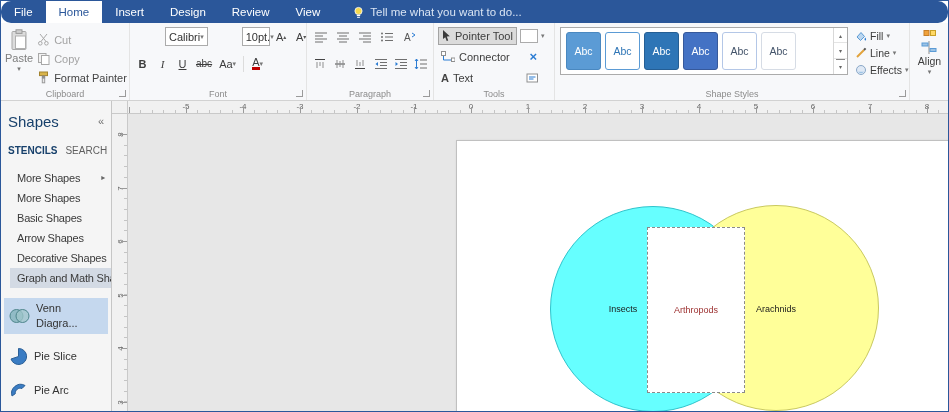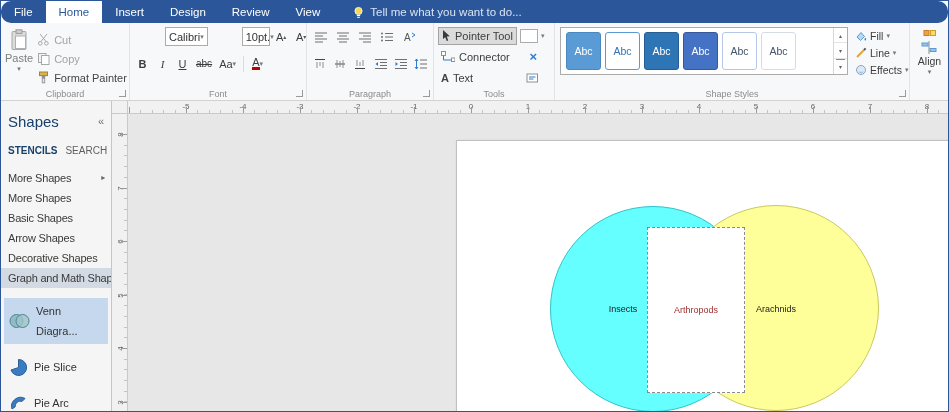--- a/index.html
+++ b/index.html
@@ -62,26 +62,26 @@
   .aligncol { display:flex; flex-direction:column; align-items:center; gap:2px; padding-top:2px; font-size:10.5px; color:#3d3d3d; }
 
   
   .shapes-panel { position:absolute; left:0; top:100px; width:111px; bottom:0; background:#f5f5f5; border-right:1px solid #c6c6c6; overflow:hidden; }
   .sp-header { position:relative; padding:12px 6px 0 7px; }
   .sp-title { font-size:15px; color:#17406b; }
   .sp-collapse { position:absolute; right:7px; top:14px; font-size:11px; color:#707070; }
   .sp-tabs { padding:14px 0 0 7px; font-size:10px; display:flex; gap:8px; align-items:center; }
   .sp-tab.active { color:#17406b; font-weight:bold; }
   .sp-tab { color:#5f5f5f; }
-  .sp-cats { margin-top:12px; }
+  .sp-cats { margin-top:12px;padding-left:9px; }
   .sp-cat { position:relative; height:20px; line-height:20px; padding-left:7px; font-size:11px; letter-spacing:-0.2px; color:#3a3a3a; white-space:nowrap; overflow:hidden; }
   .sp-cat.selected { background:#d3dae4; }
   .flyout { position:absolute; right:6px; top:0; font-size:8px; color:#666; }
   .sp-masters { margin-top:10px; }
-  .master { display:flex; align-items:center; gap:5px; margin:0 3px 10px 3px; padding:3px 2px 3px 4px; font-size:11px; line-height:20px; color:#333; }
+  .master { display:flex; align-items:center; gap:5px; margin:0 3px 10px 3px; padding:3px 2px 3px 4px; font-size:11px; line-height:15px; color:#333; }
   .master.selected { background:#c5d8ee; }
 
   
   .corner { position:absolute; left:111px; top:100px; width:16px; height:13px; background:#f1f1f1; border-right:1px solid #c9c9c9; border-bottom:1px solid #c9c9c9; }
   .hruler { position:absolute; left:127px; top:100px; right:0; height:13px; background:#f1f1f1; border-bottom:1px solid #c9c9c9; overflow:hidden; }
   .hruler::after { content:""; position:absolute; inset:0;
     background-image:
       repeating-linear-gradient(90deg,#9a9a9a 0 1px,transparent 1px 57px),
       repeating-linear-gradient(90deg,#c4c4c4 0 1px,transparent 1px 11.4px);
     background-size:2000px 6px,2000px 3px;

